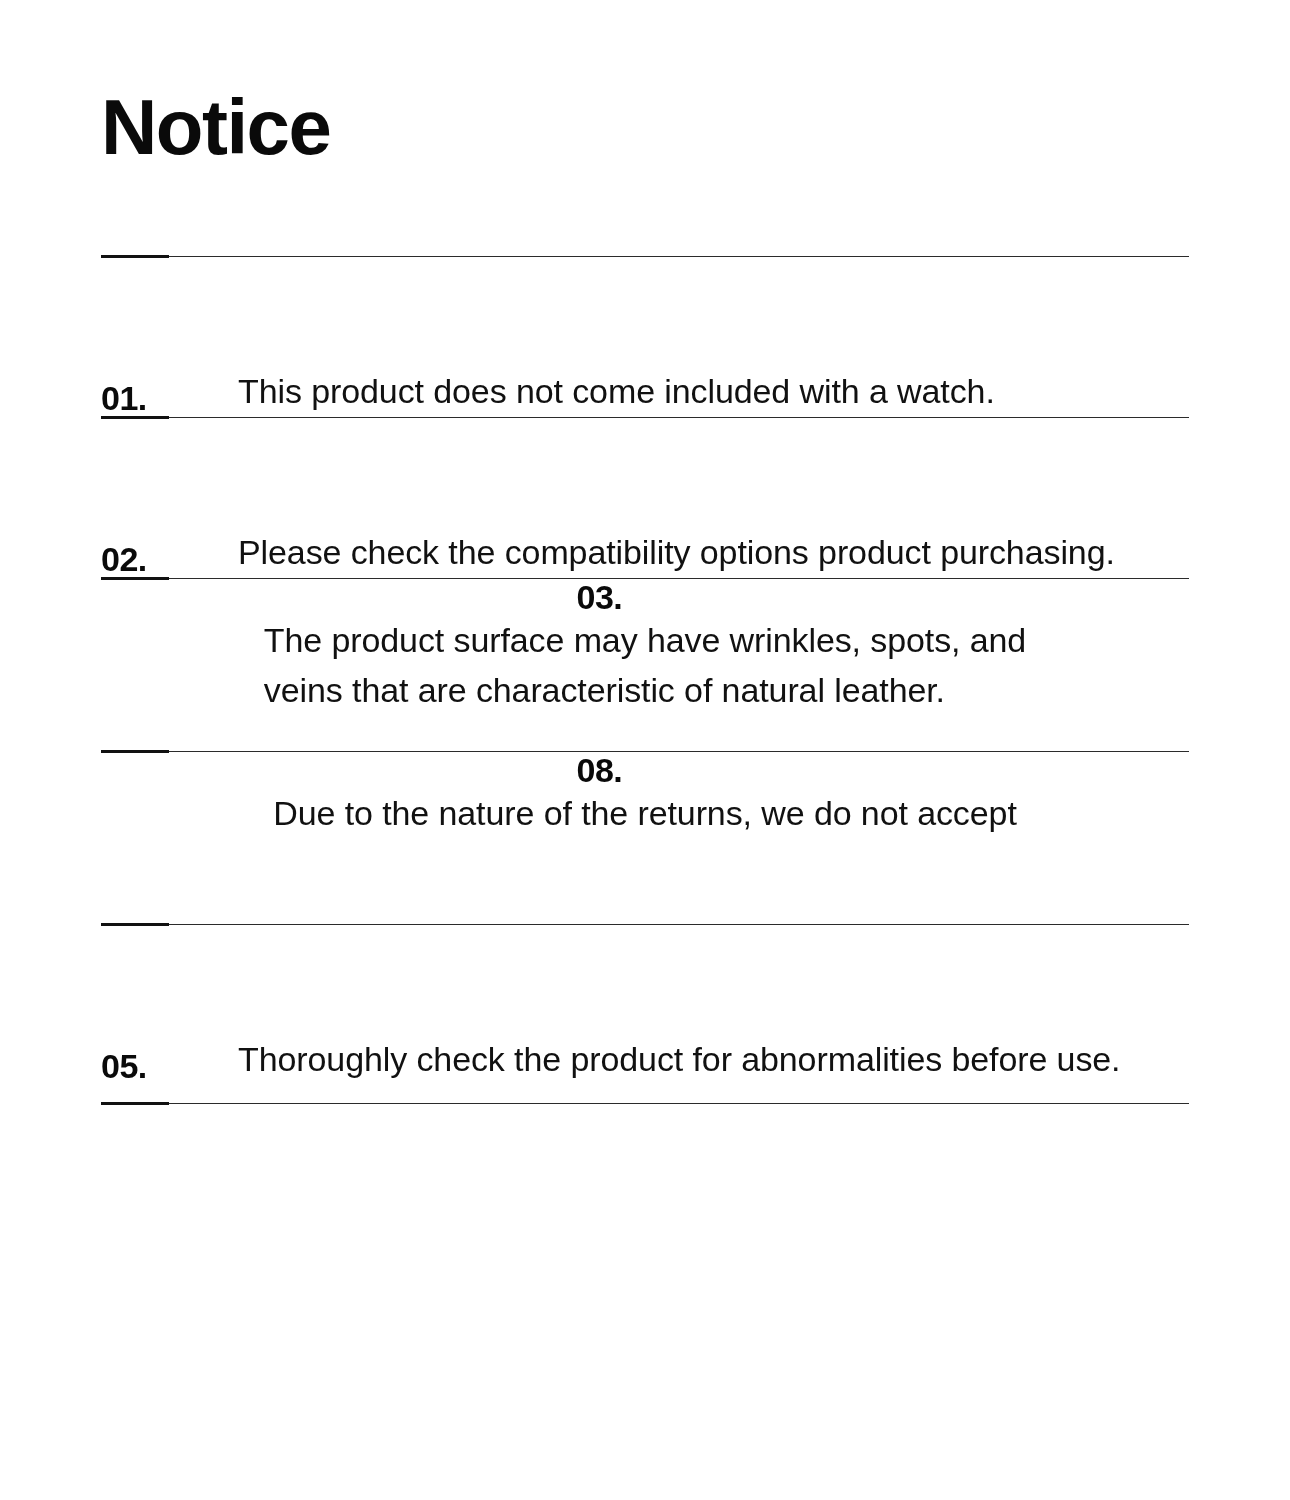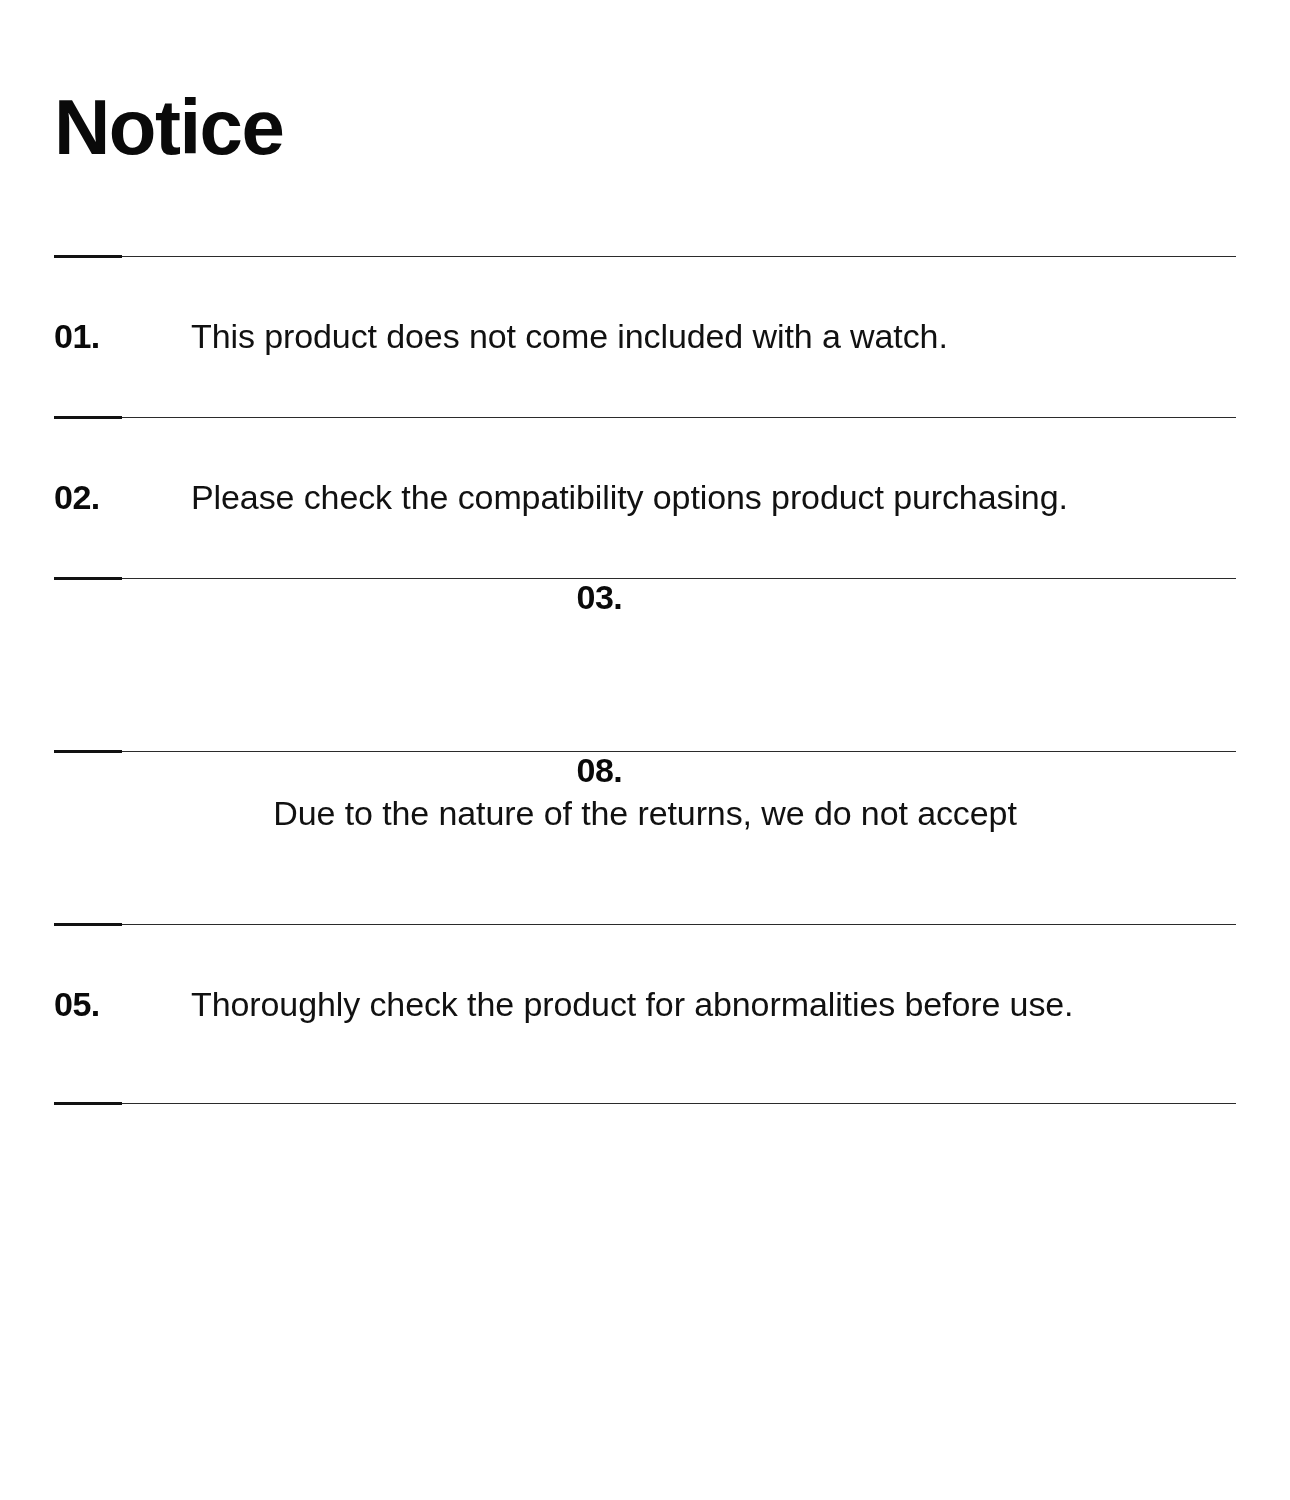--- a/index.html
+++ b/index.html
@@ -12,21 +12,21 @@
     height: 1500px;
     font-family: "Liberation Sans", sans-serif;
     color: #111111;
     -webkit-font-smoothing: antialiased;
   }
   .page {
     position: relative;
     width: 1290px;
     height: 1500px;
     box-sizing: border-box;
-    padding: 0 54px;
+    padding: 0 101px;
   }
   .title {
     font-size: 78px;
     font-weight: 700;
     letter-spacing: -1.5px;
     line-height: 1;
     margin: 0;
     padding-top: 88px;
     color: #0a0a0a;
   }
@@ -54,20 +54,21 @@
     align-items: center;
     min-height: 118px;
     padding: 0;
   }
   .row.tall {
     min-height: 172px;
     flex-direction: column;
   }
   .row.single {
     min-height: 160px;
+    align-items: flex-end;
   }
   .num {
     flex: 0 0 auto;
     width: 137px;
     font-size: 34px;
     font-weight: 700;
     letter-spacing: -0.5px;
     color: #0a0a0a;
     line-height: 1.1;
   }
@@ -108,20 +109,24 @@
       <div class="num">02.</div>
       <div class="text">
         <span class="line">Please check the compatibility options product purchasing.</span>
       </div>
     </div>
 
     <div class="divider"></div>
 
     <div class="row tall">
       <div class="num">03.</div>
+      <div class="text">
+        <span class="line">The product surface may have wrinkles, spots, and</span>
+        <span class="line">veins that are characteristic of natural leather.</span>
+      </div>
     </div>
 
     <div class="divider"></div>
 
     <div class="row tall">
       <div class="num">08.</div>
       <div class="text">
         <span class="line">Due to the nature of the returns, we do not accept</span>
       </div>
     </div>

